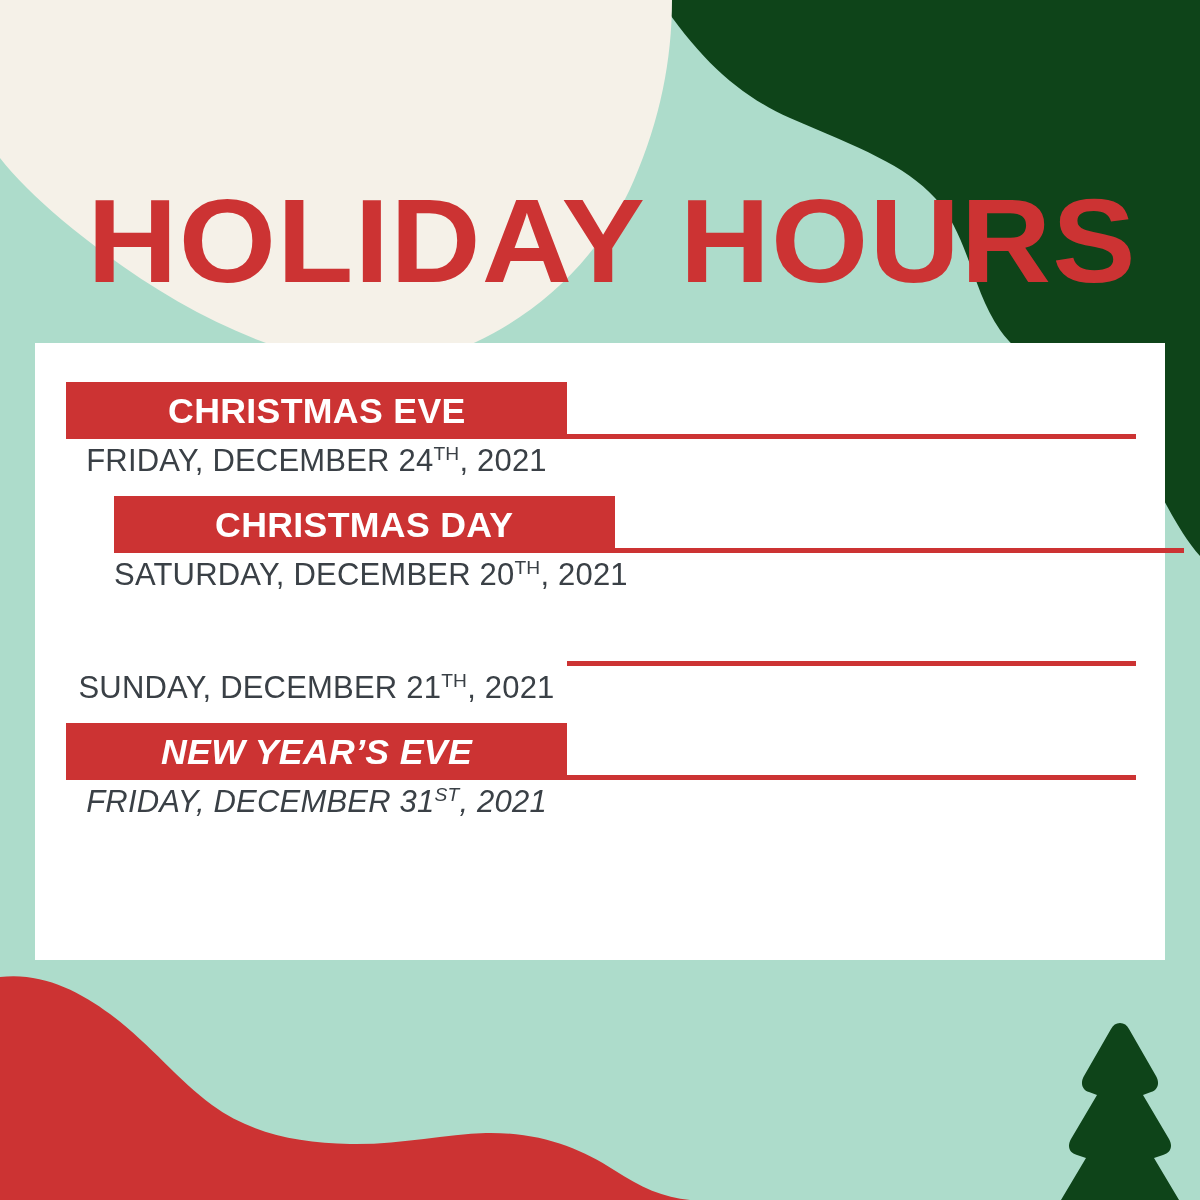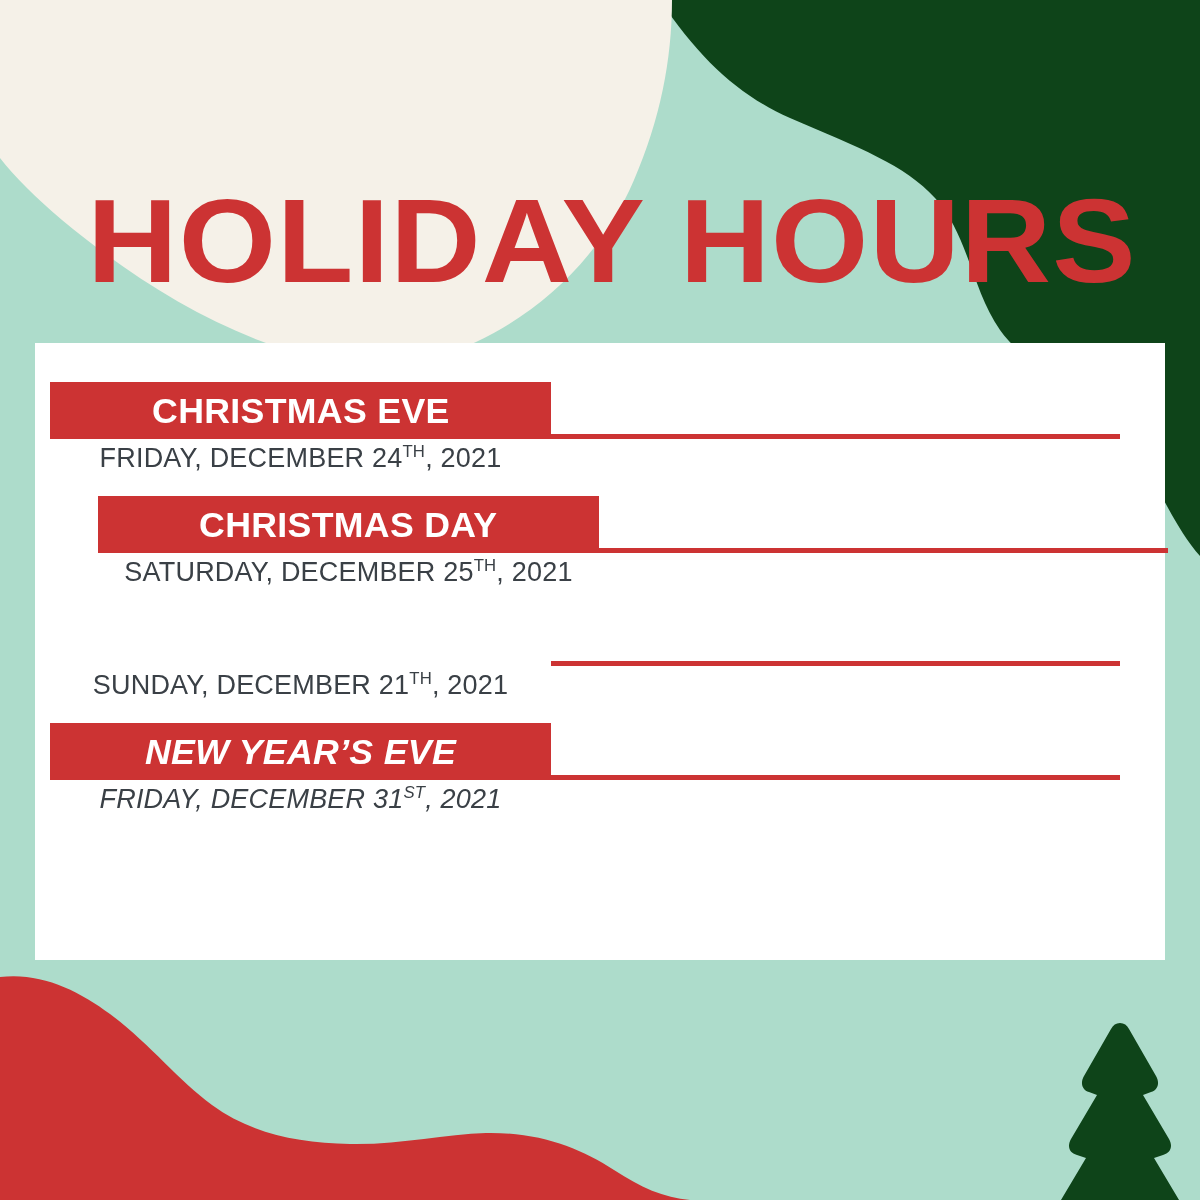--- a/index.html
+++ b/index.html
@@ -44,21 +44,21 @@
     left:35px; top:343px;
     width:1130px; height:617px;
     background:#FFFFFF;
     z-index:2;
   }
 
   .rows{ position:relative; width:100%; height:100%; }
 
   .row{
     position:absolute;
-    left:0; width:100%;
+    left:16px; width:100%;
     height:114px;
     padding-left:28px;
   }
   .row:nth-child(1){ top:39px; }
   .row:nth-child(2){ top:153px;margin-left:48px; }
   .row:nth-child(3){ top:266px; }
   .row:nth-child(4){ top:380px;font-style:italic; }
   .row:nth-child(5){ top:494px; }
 
   .banner{
@@ -86,21 +86,21 @@
     width:569px; height:5px;
     background:#CC3333;
   }
 
   .date{
     position:absolute;
     left:15px; top:60px;
     width:501px;
     text-align:center;
     color:#3A4046;
-    font-size:27px;
+    font-size:31px;
     line-height:1.25;
     letter-spacing:0.2px;
     white-space:nowrap;
   }
   .date sup{
     font-size:0.62em;
     vertical-align:super;
     line-height:0;
   }
 </style>
@@ -178,21 +178,21 @@
       </div>
       <div class="rule"></div>
       <div class="date"><span>FRIDAY, DECEMBER 24</span><sup>TH</sup><span>, 2021</span></div>
     </div>
 
     <div class="row">
       <div class="banner">
         <span class="banner-label">CHRISTMAS DAY</span>
       </div>
       <div class="rule"></div>
-      <div class="date"><span>SATURDAY, DECEMBER 25</span><sup>TH</sup><span>, 2021</span></div>
+      <div class="date"><span>SATURDAY, DECEMBER 20</span><sup>TH</sup><span>, 2021</span></div>
     </div>
 
     <div class="row">
       <div class="rule"></div>
       <div class="date"><span>SUNDAY, DECEMBER 21</span><sup>TH</sup><span>, 2021</span></div>
     </div>
 
     <div class="row">
       <div class="banner">
         <span class="banner-label">NEW YEAR’S EVE</span>

